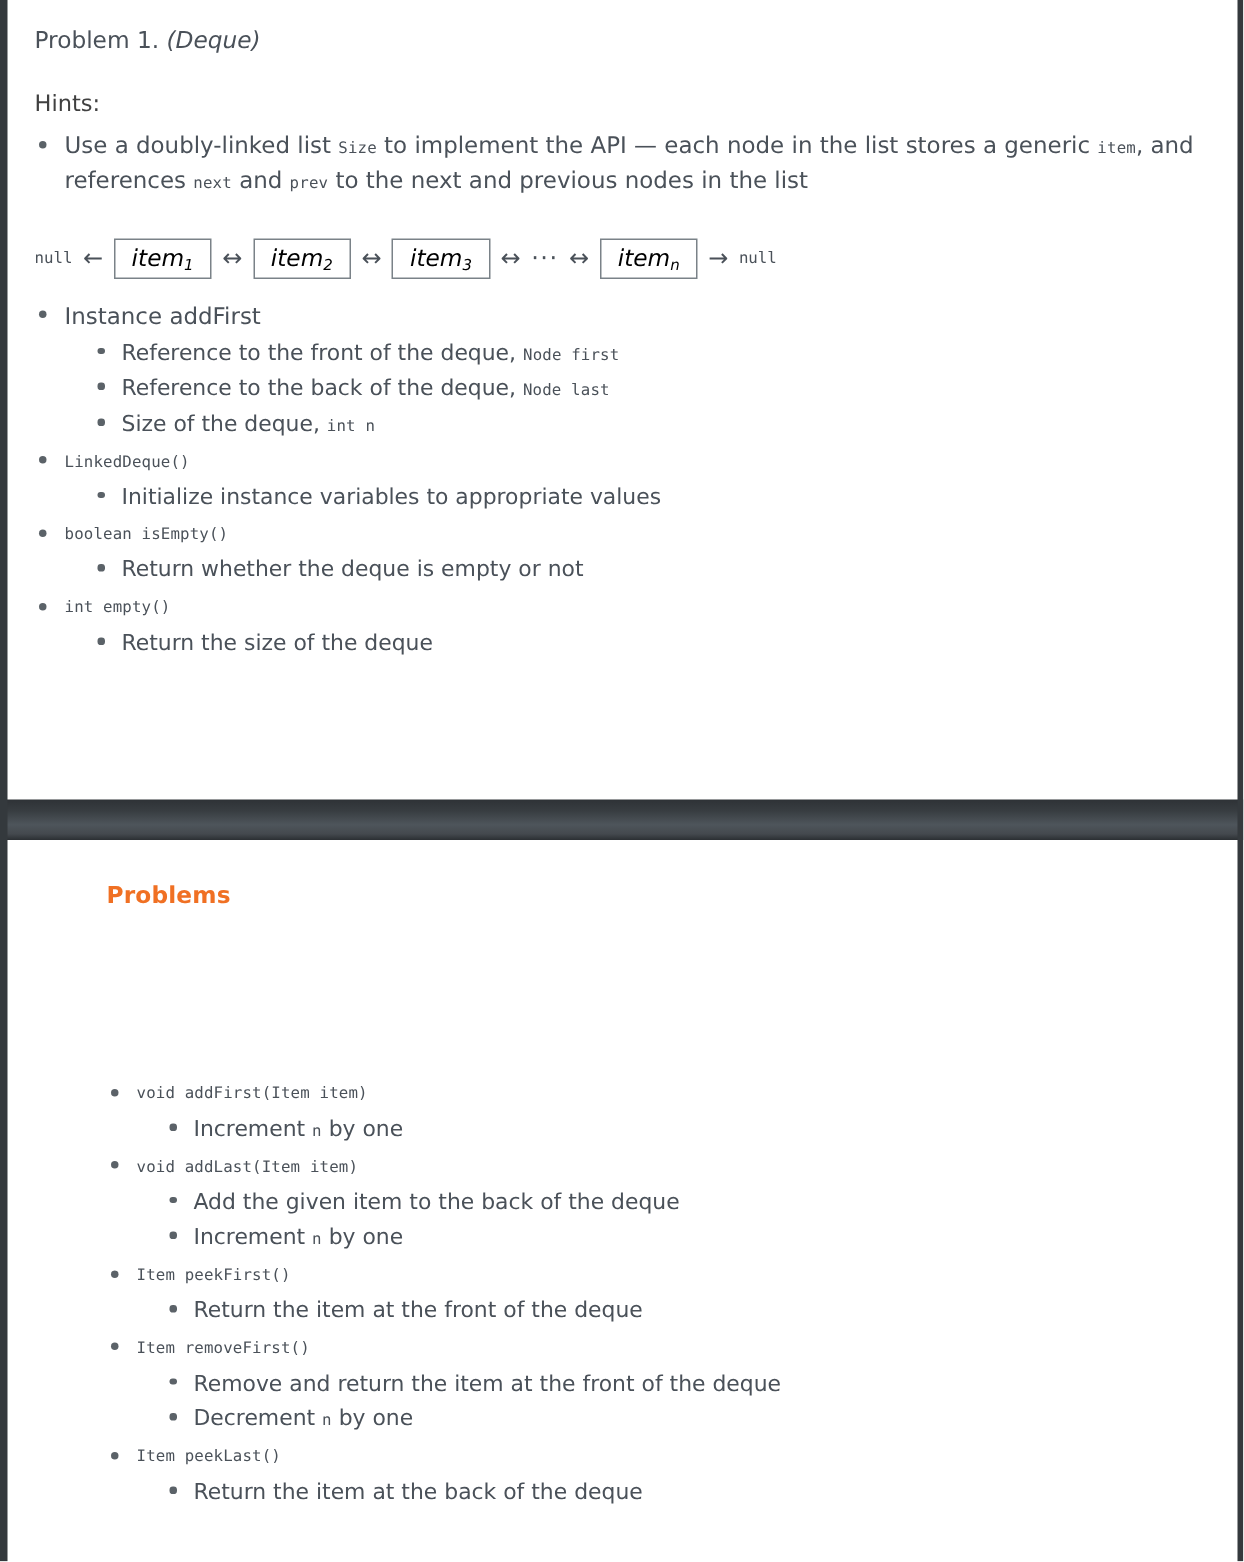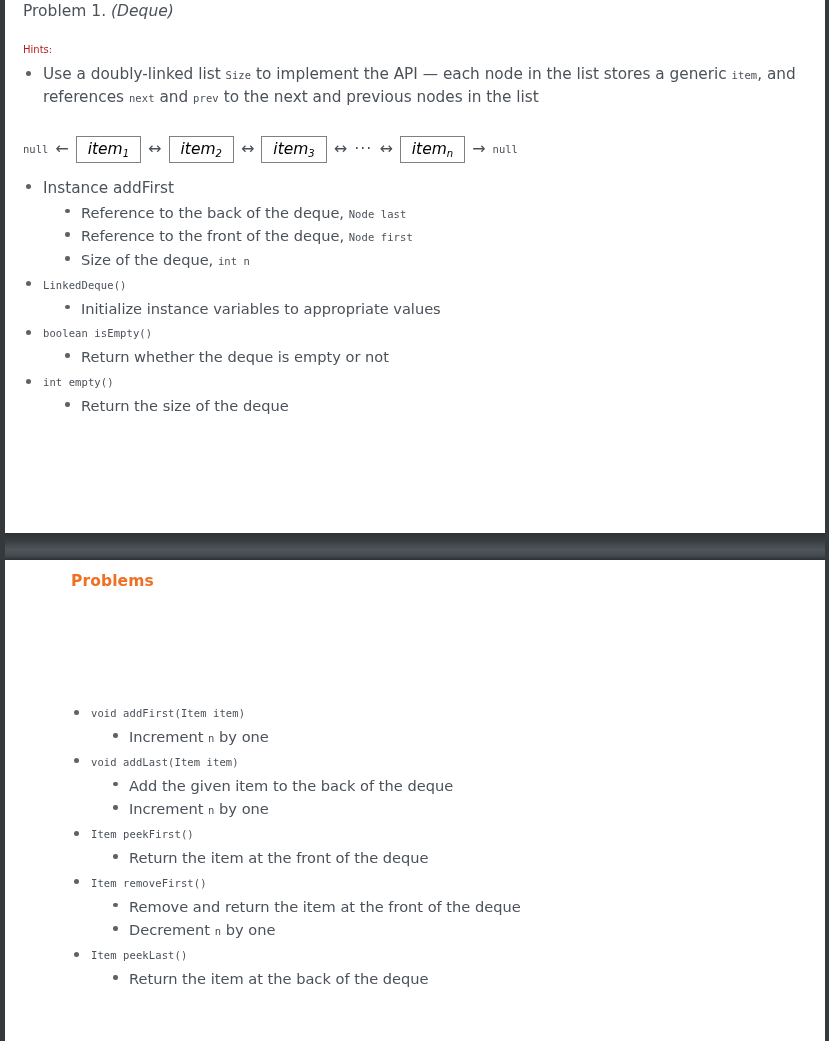--- a/index.html
+++ b/index.html
@@ -52,43 +52,43 @@
     width: 829px; height: 27px;
     background: linear-gradient(to bottom,
         #2e3236 0%, #383d41 28%, #4e555b 62%, #44494e 85%, #2b2f33 100%);
     z-index: 4;
   }
 
   .slide-inner {
     position: relative;
     width: 100%;
     height: 100%;
-    padding: 0 18px;
+    padding: 16px 18px;
   }
 
   
   .frame-title {
     color: #f07023;
     font-weight: bold;
     font-size: 15.5px;
     letter-spacing: .1px;
     font-family: "DejaVu Sans", sans-serif;
   }
 
   .heading {
     color: #4a5159;
     font-size: 15.5px;
     font-family: "DejaVu Sans", sans-serif;
     white-space: nowrap;
   }
   .heading .it { font-style: italic; }
 
   .plain-line {
-    color: #b91c1c;
-    font-size: 10px;
+    color: #404040;
+    font-size: 15px;
     font-family: "DejaVu Sans", sans-serif;
   }
 
   code, .tt {
     font-family: "DejaVu Sans Mono", monospace;
     font-size: 10.5px;
     color: #4a5159;
     letter-spacing: .1px;
   }
 
@@ -231,22 +231,22 @@
         <span class="ll-arrow">↔</span>
 
         <span class="ll-node"><span>item</span><sub>n</sub></span>
 
         <span class="ll-arrow">→</span>
         <span class="ll-null">null</span>
       </div>
 
       <ul class="lvl1" id="slide1-items">
           <li><span class="bullet"></span><span>Instance addFirst</span><ul class="lvl2">
+              <li><span class="bullet"></span><span>Reference to the front of the deque, </span><code>Node first</code></li>
               <li><span class="bullet"></span><span>Reference to the back of the deque, </span><code>Node last</code></li>
-              <li><span class="bullet"></span><span>Reference to the front of the deque, </span><code>Node first</code></li>
               <li><span class="bullet"></span><span>Size of the deque, </span><code>int n</code></li>
             </ul></li>
           <li class="code-item"><span class="bullet"></span><code class="tt">LinkedDeque()</code><ul class="lvl2">
               <li><span class="bullet"></span><span>Initialize instance variables to appropriate values</span></li>
             </ul></li>
           <li class="code-item"><span class="bullet"></span><code class="tt">boolean isEmpty()</code><ul class="lvl2">
               <li><span class="bullet"></span><span>Return whether the deque is empty or not</span></li>
             </ul></li>
           <li class="code-item"><span class="bullet"></span><code class="tt">int empty()</code><ul class="lvl2">
               <li><span class="bullet"></span><span>Return the size of the deque</span></li>

